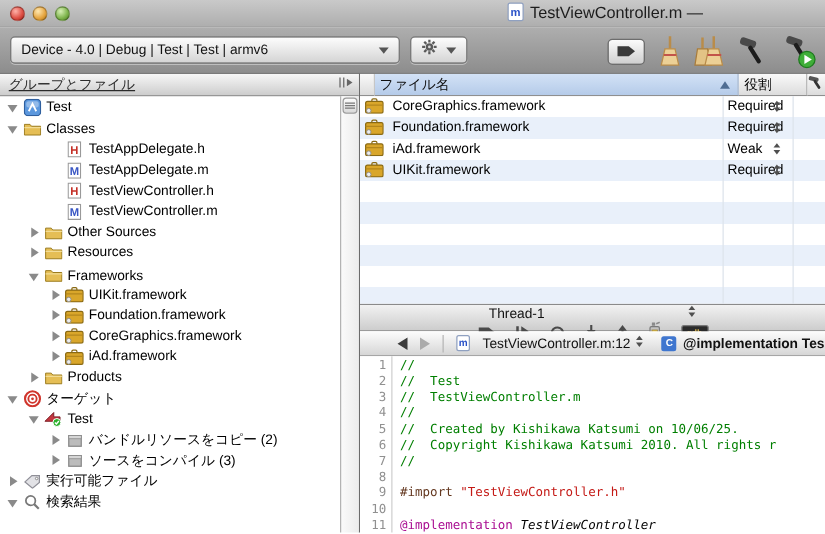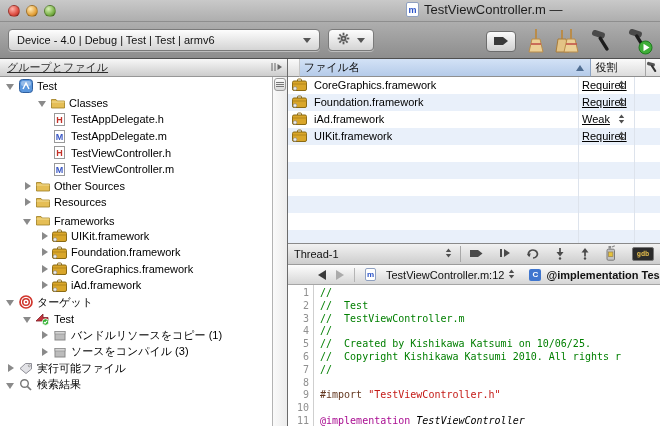--- a/index.html
+++ b/index.html
@@ -55,25 +55,25 @@
   .ft-h.file { width:301px; background:linear-gradient(#d3e2f6,#b5cbe9); border-right:1px solid #8ba3c4; padding:0 4px; color:#101010;font-family:Liberation Mono, monospace; }
   .ft-h.file .hl { flex:1; }
   .ft-h.role { width:56px; background:linear-gradient(#fafafa,#dcdcdc); border-right:1px solid #a5a5a5; padding:0 4px; }
   .ft-h.extra { flex:1; background:linear-gradient(#fafafa,#dcdcdc); justify-content:center; }
   .sortarrow { width:0; height:0; border-left:4px solid transparent; border-right:4px solid transparent; border-bottom:6px solid #4f6d92; margin-right:2px; }
   .ft-rows { position:relative; height:166px; background:repeating-linear-gradient(180deg,#fff 0 17px,#e9f0fa 17px 34px); }
   .colline { position:absolute; top:0; bottom:0; width:1px; background:#dde3ec; }
   .ftrow { position:relative; height:17px; font-size:11px; color:#000; }
   .ftrow .fic { position:absolute; left:4px; top:1px; }
   .ftrow .fname { position:absolute; left:26px; top:2px; }
-  .ftrow .frole { position:absolute; left:294px; top:2px;text-decoration:underline; }
+  .ftrow .frole { position:absolute; left:294px; top:2px; }
   .ftrow .fstep { position:absolute; left:330px; top:3px; }
 
   
-  .threadbar { height:22px; background:linear-gradient(#f2f2f2,#cdcdcd); border-top:1px solid #8a8a8a; border-bottom:1px solid #9b9b9b; display:flex; align-items:center; padding:0 6px; font-size:11px; color:#111; }
+  .threadbar { height:22px; background:linear-gradient(#f2f2f2,#cdcdcd); border-top:1px solid #8a8a8a; border-bottom:1px solid #9b9b9b; display:flex; align-items:center; padding:0 6px; font-size:11px; color:#111;flex-direction:column; }
   .th-popup { width:166px; display:flex; align-items:center; justify-content:space-between; }
   .vsep { width:1px; height:16px; background:#a8a8a8; margin:0 8px; }
   .dbtns { display:flex; align-items:center; gap:15px; }
   .gdbbtn { display:inline-flex; align-items:center; justify-content:center; width:22px; height:14px; background:#2b2b2b; border:1px solid #777; border-radius:2px; color:#d9b44a; font-size:7px; font-family:"DejaVu Sans Mono",monospace; font-weight:bold; }
 
   
   .navbar { height:20px; background:linear-gradient(#fdfdfd,#d6d6d6); border-bottom:1px solid #a6a6a6; display:flex; align-items:center; padding-left:30px; font-size:11px; color:#111; white-space:nowrap; overflow:hidden; }
   .tri-l { width:0; height:0; border-top:5px solid transparent; border-bottom:5px solid transparent; border-right:8px solid #3b3b3b; }
   .tri-r { width:0; height:0; border-top:5px solid transparent; border-bottom:5px solid transparent; border-left:8px solid #ababab; margin-left:10px; }
   .nav-sep { width:1px; height:14px; background:#b5b5b5; margin:0 10px; }
@@ -184,21 +184,21 @@
               <span class="disc open"></span>
               <span class="ic">
                 <svg width="14" height="14">
                   <rect x="0.5" y="0.5" width="13" height="13" rx="3" fill="#5b97dd" stroke="#2f5f9e"></rect>
                   <rect x="2" y="2" width="10" height="5" rx="2" fill="rgba(255,255,255,.35)"></rect>
                   <path d="M4 10 L7 4 L10 10" stroke="#fff" stroke-width="1.4" fill="none"></path>
                 </svg>
               </span>
               <span class="tlabel">Test</span>
             </div>
-            <div class="trow" style="padding-left: 37px;">
+            <div class="trow" style="padding-left: 5px;">
               <span class="disc open"></span>
               <span class="ic">
                 <svg width="14" height="12">
                   <path d="M0.5 2.5 h4.5 l1.2 1.5 h7.3 v7 h-13 z" fill="#e5be55" stroke="#9c7c1e" stroke-width="0.8"></path>
                   <path d="M0.5 5 h13" stroke="#f2dc95" stroke-width="1"></path>
                 </svg>
               </span>
               <span class="tlabel">Classes</span>
             </div>
             <div class="trow" style="padding-left: 39px;">
@@ -311,20 +311,30 @@
               <span class="disc closed"></span>
               <span class="ic">
                 <svg width="15" height="13">
                   <path d="M5.5 3 v-1 a1 1 0 0 1 1-1 h2 a1 1 0 0 1 1 1 v1" fill="none" stroke="#8a6a14"></path>
                   <rect x="0.5" y="3" width="14" height="9.5" rx="1.5" fill="#d9a62a" stroke="#8a6a14"></rect>
                   <line x1="0.5" y1="6" x2="14.5" y2="6" stroke="#b3861c"></line>
                   <circle cx="3" cy="10.5" r="1.8" fill="#ececec" stroke="#8a8a8a" stroke-width="0.7"></circle>
                 </svg>
               </span>
               <span class="tlabel">iAd.framework</span>
+            </div>
+            <div class="trow" style="padding-left: 22px;">
+              <span class="disc closed"></span>
+              <span class="ic">
+                <svg width="14" height="12">
+                  <path d="M0.5 2.5 h4.5 l1.2 1.5 h7.3 v7 h-13 z" fill="#e5be55" stroke="#9c7c1e" stroke-width="0.8"></path>
+                  <path d="M0.5 5 h13" stroke="#f2dc95" stroke-width="1"></path>
+                </svg>
+              </span>
+              <span class="tlabel">Products</span>
             </div>
             <div class="trow" style="padding-left: 5px;">
               <span class="disc open"></span>
               <span class="ic">
                 <svg width="14" height="14">
                   <circle cx="7" cy="7" r="6" fill="#fff" stroke="#d0352c" stroke-width="1.7"></circle>
                   <circle cx="7" cy="7" r="3.3" fill="none" stroke="#d0352c" stroke-width="1.5"></circle>
                   <circle cx="7" cy="7" r="1.1" fill="#d0352c"></circle>
                 </svg>
               </span>
@@ -342,21 +352,21 @@
               <span class="tlabel">Test</span>
             </div>
             <div class="trow" style="padding-left: 39px;">
               <span class="disc closed"></span>
               <span class="ic">
                 <svg width="12" height="12">
                   <rect x="1" y="2.5" width="10" height="8.5" fill="#bcbcbc" stroke="#898989"></rect>
                   <rect x="1" y="2.5" width="10" height="2.5" fill="#d6d6d6" stroke="#898989" stroke-width="0.6"></rect>
                 </svg>
               </span>
-              <span class="tlabel">バンドルリソースをコピー (1)</span>
+              <span class="tlabel">バンドルリソースをコピー (2)</span>
             </div>
             <div class="trow" style="padding-left: 39px;">
               <span class="disc closed"></span>
               <span class="ic">
                 <svg width="12" height="12">
                   <rect x="1" y="2.5" width="10" height="8.5" fill="#bcbcbc" stroke="#898989"></rect>
                   <rect x="1" y="2.5" width="10" height="2.5" fill="#d6d6d6" stroke="#898989" stroke-width="0.6"></rect>
                 </svg>
               </span>
               <span class="tlabel">ソースをコンパイル (3)</span>

